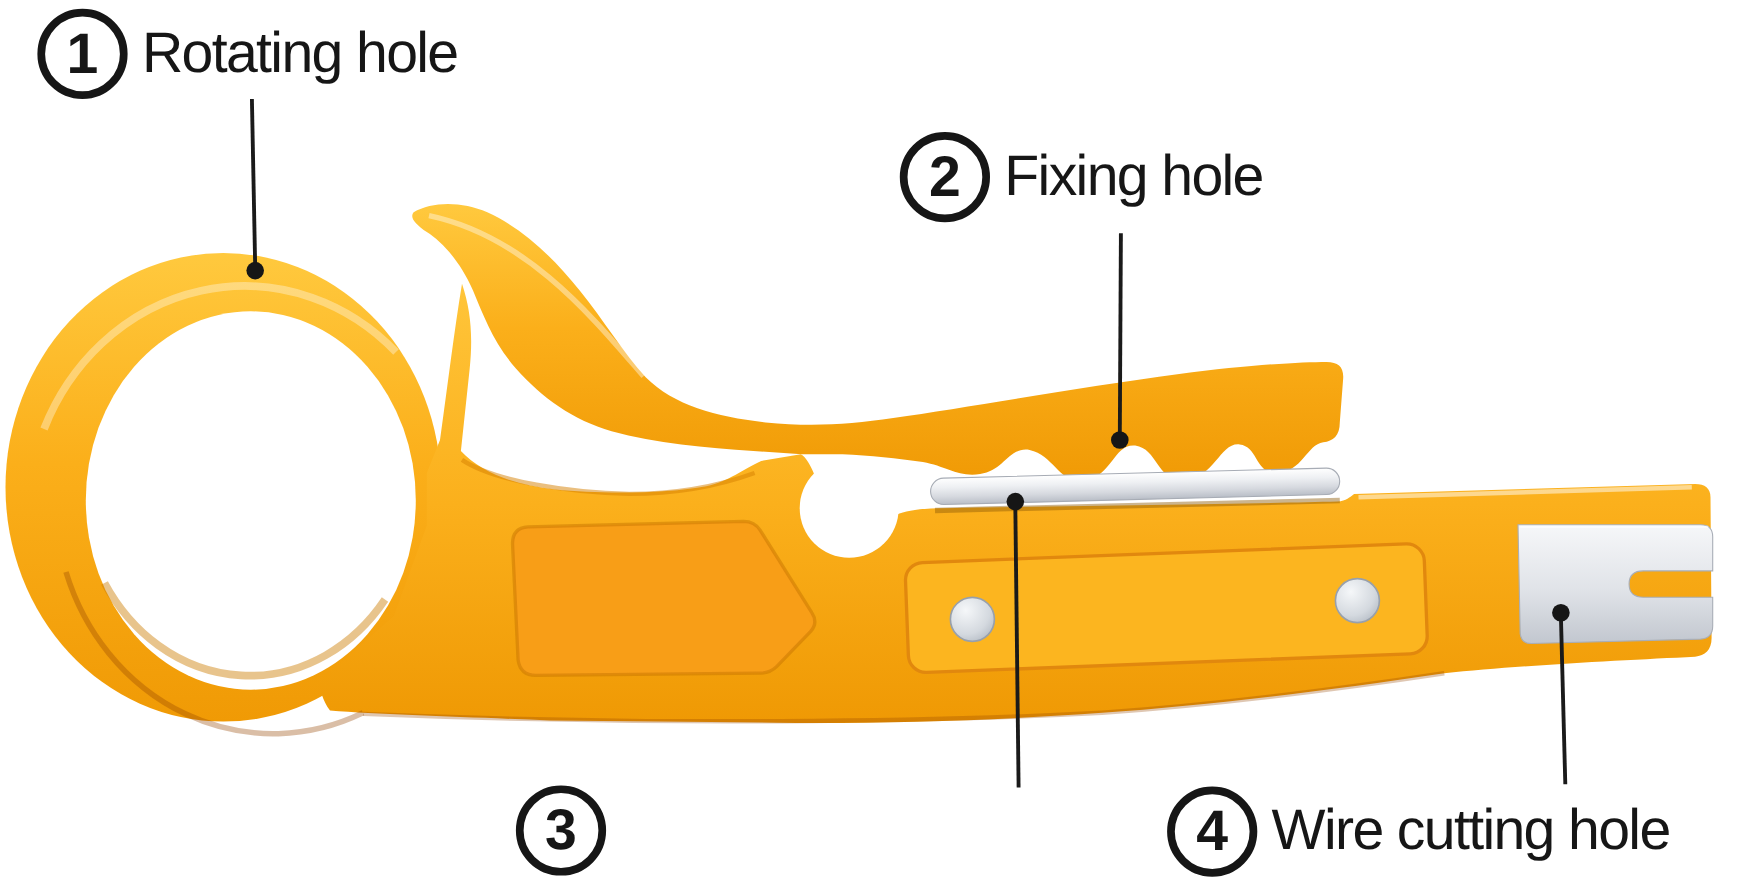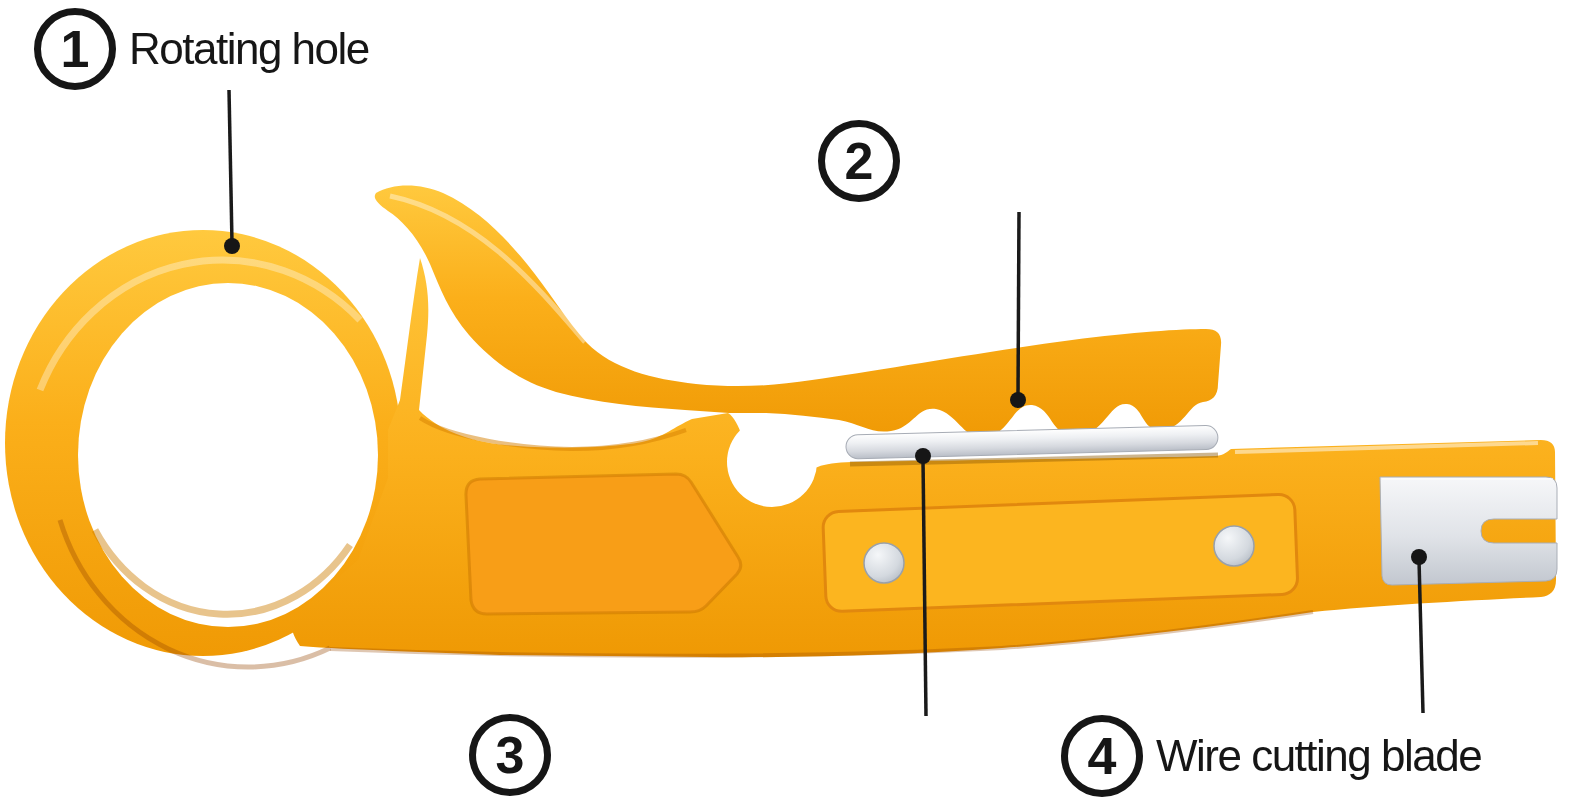--- a/index.html
+++ b/index.html
@@ -22,21 +22,21 @@
     box-sizing:border-box;
     width:82px;height:82px;
     border:7px solid #161616;
     border-radius:50%;
     display:flex;align-items:center;justify-content:center;
     font-size:52px;font-weight:700;
     line-height:1;
     flex:0 0 auto;
   }
   .label-text{
-    font-size:44px;
+    font-size:52px;
     font-weight:400;
     letter-spacing:-1.5px;
     white-space:nowrap;
     line-height:1.1;
   }
 </style>
 </head>
 <body>
 
 <div id="stage">
@@ -206,24 +206,25 @@
     </g>
   </svg>
 
   <div class="callout" style="left:34px;top:8px;">
     <span class="num-circle">1</span>
     <span class="label-text">Rotating hole</span>
   </div>
 
   <div class="callout" style="left:818px;top:120px;">
     <span class="num-circle">2</span>
+    <span class="label-text">Fixing hole</span>
   </div>
 
   <div class="callout" style="left:469px;top:714px;">
     <span class="num-circle">3</span>
   </div>
 
   <div class="callout" style="left:1061px;top:715px;">
     <span class="num-circle">4</span>
-    <span class="label-text">Wire cutting blade</span>
+    <span class="label-text">Wire cutting hole</span>
   </div>
 
 </div>
 
 </body></html>

